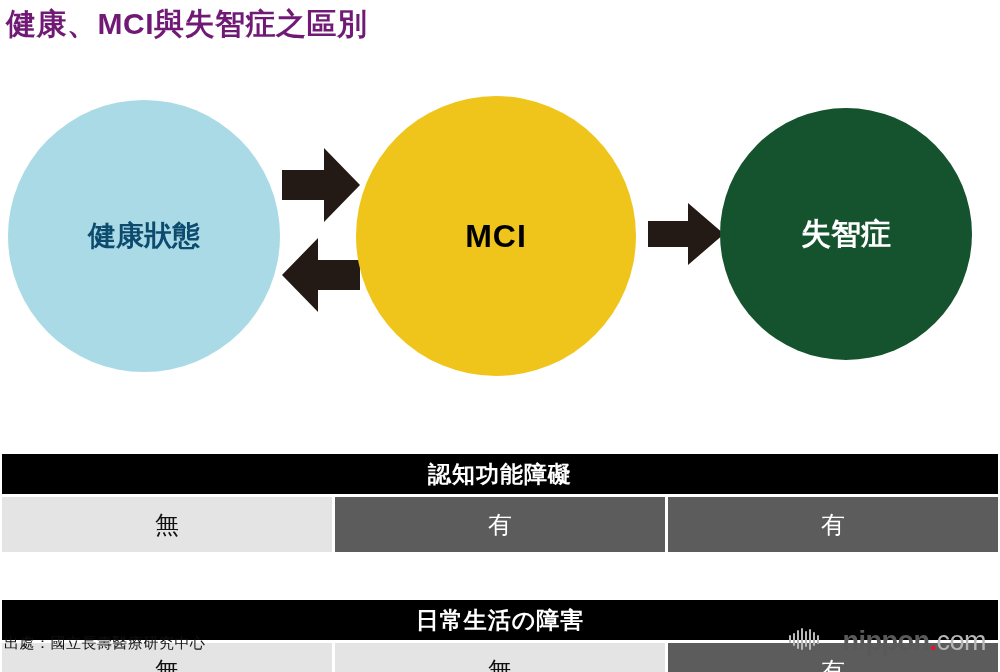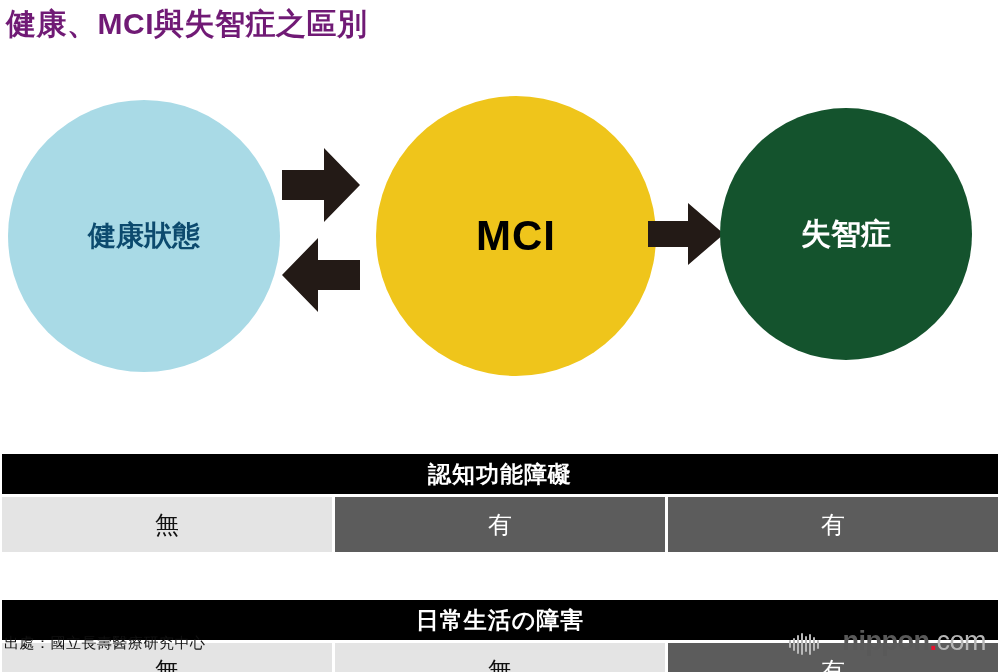--- a/index.html
+++ b/index.html
@@ -29,22 +29,22 @@
     display:flex;align-items:center;justify-content:center;
     text-align:center;
     font-weight:bold;
     box-sizing:border-box;
   }
   #circle-healthy{
     left:8px;top:12px;width:272px;height:272px;
     font-size:28px;color:#0c4a6e;
   }
   #circle-mci{
-    left:376px;top:8px;width:280px;height:280px;
-    font-size:42px;color:#000;letter-spacing:1px;
+    left:356px;top:8px;width:280px;height:280px;
+    font-size:32px;color:#000;letter-spacing:1px;
   }
   #circle-dementia{
     left:720px;top:20px;width:252px;height:252px;
     font-size:30px;color:#ffffff;
   }
   .arrow-wrap{position:absolute;}
   #arrow-pair{left:282px;top:60px;width:78px;height:170px;}
   #arrow-right-1{position:absolute;left:0;top:0;}
   #arrow-left-1{position:absolute;left:0;top:90px;}
   #arrow-single{left:648px;top:115px;width:76px;height:62px;}
@@ -75,21 +75,21 @@
   .cell.light{background:#e4e4e4;color:#111;}
   .cell.dark{background:#5c5c5c;color:#ffffff;}
   
   #source{
     position:absolute;left:4px;top:634px;
     font-size:15px;color:#111;
     letter-spacing:0.5px;
   }
   #logo{
     position:absolute;right:14px;top:628px;
-    display:flex;align-items:flex-end;gap:24px;
+    display:flex;align-items:flex-start;gap:24px;
   }
   #logo-bars{display:flex;align-items:center;gap:2px;height:22px;}
   #logo-bars i{display:block;width:2px;background:#b9b9b9;border-radius:1px;}
   #logo-text{font-size:27px;font-weight:bold;line-height:1;letter-spacing:-0.5px;}
   #logo-nippon{color:#595959;}
   #logo-dot{color:#e8112d;}
   #logo-com{color:#b5b5b5;font-weight:normal;}
 </style>
 </head>
 <body>

